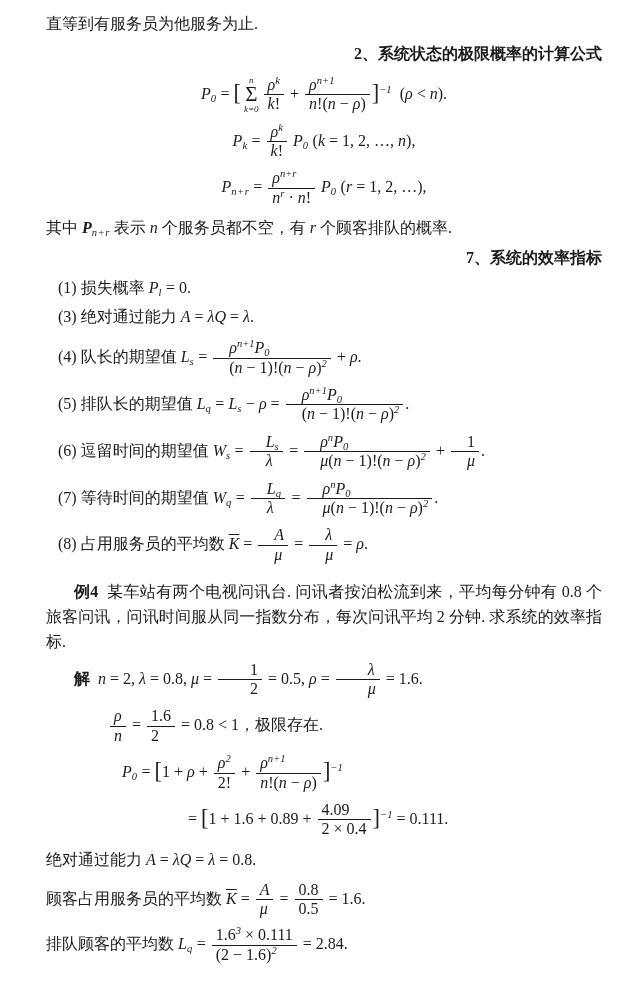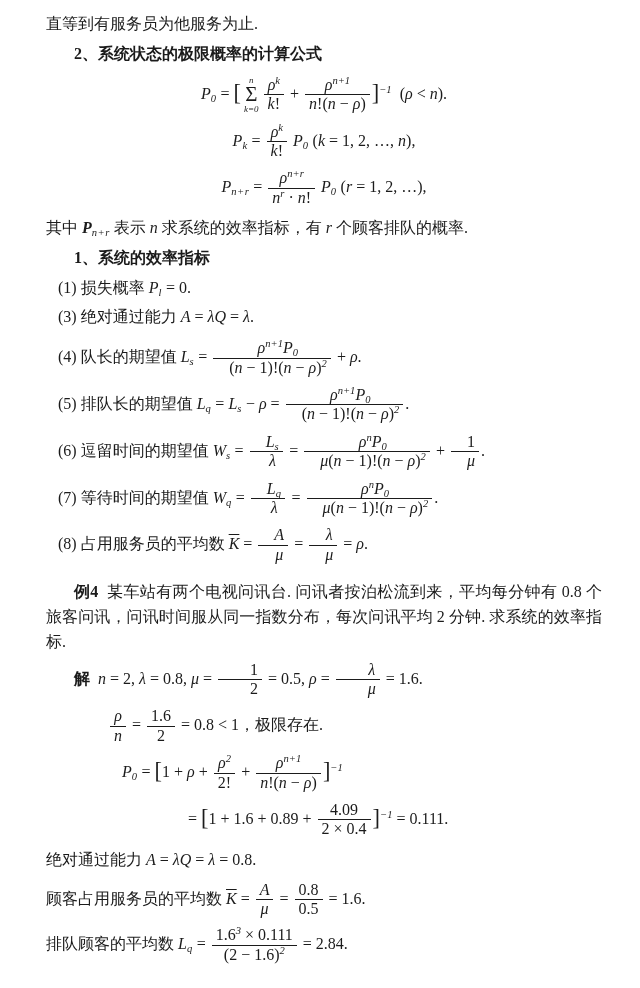--- a/index.html
+++ b/index.html
@@ -6,55 +6,55 @@
   body{
     width:640px;height:988px;overflow:hidden;
     background:#ffffff;color:#1b1b1b;
     font-family:"Liberation Serif","DejaVu Serif",serif;
     font-size:16px;
   }
   .page{box-sizing:border-box;width:640px;height:988px;padding:10px 38px 16px 46px;}
   .line{white-space:pre-wrap;line-height:1.55;}
   .para{margin:2px 0;}
   .para-math{margin:8px 0;line-height:1.2;}
-  .heading{font-weight:bold;text-indent:28px;margin:5px 0 3px;}
+  .heading{font-weight:bold;text-indent:28px;margin:5px 0 3px;text-align:right;}
   .item{text-indent:12px;margin:5px 0;}
   .item-math{margin:9px 0;line-height:1.2;}
   .math{text-align:center;margin:9px 0;line-height:1.2;}
   .left-a{text-align:left;margin-left:62px;}
   .left-b{text-align:left;margin-left:76px;}
   .left-c{text-align:left;margin-left:142px;}
   .example{margin-top:16px;text-indent:28px;text-align:justify;}
   .sol{margin:6px 0 8px;text-indent:28px;line-height:1.2;}
   .s-b,.s-bi{font-weight:bold;}
   .s-i,.s-bi{font-style:italic;}
   .s-ov{font-style:italic;text-decoration:overline;}
   sup,sub{font-size:66%;font-style:italic;line-height:0;}
   sub{vertical-align:-0.3em;letter-spacing:0.5px;}
   sup{vertical-align:0.55em;}
-  .frac{display:inline-block;text-align:center;vertical-align:middle;line-height:1.15;margin:0 2px;}
+  .frac{display:inline-block;text-align:left;vertical-align:middle;line-height:1.15;margin:0 2px;}
   .frac .num{display:block;padding:0 4px;}
   .frac .den{display:block;border-top:1.3px solid #1b1b1b;padding:0 4px;}
   .sum{display:inline-flex;flex-direction:column;align-items:center;vertical-align:middle;line-height:1;margin:0 3px;}
   .sum-up,.sum-lo{font-size:9px;font-style:italic;}
   .sum-sigma{font-size:21px;line-height:0.95;}
   .s-big{display:inline-block;font-size:140%;vertical-align:-0.08em;line-height:0.9;}
 </style>
 </head>
 <body>
 
 <div class="page">
   <div id="content">
       <div class="line para"><span class="s-txt">直等到有服务员为他服务为止.</span></div>
       <div class="line heading"><span class="s-b">2、系统状态的极限概率的计算公式</span></div>
       <div class="line math"><span class="s-i">P</span><sub>0</sub><span class="s-txt"> = </span><span class="s-big">[</span><span class="sum"><span class="sum-up">n</span><span class="sum-sigma">Σ</span><span class="sum-lo">k=0</span></span><span class="frac"><span class="num"><span class="s-i">ρ</span><sup>k</sup></span><span class="den"><span class="s-i">k</span><span class="s-txt">!</span></span></span><span class="s-txt"> + </span><span class="frac"><span class="num"><span class="s-i">ρ</span><sup>n+1</sup></span><span class="den"><span class="s-i">n</span><span class="s-txt">!(</span><span class="s-i">n</span><span class="s-txt"> − </span><span class="s-i">ρ</span><span class="s-txt">)</span></span></span><span class="s-big">]</span><sup>−1</sup><span class="s-txt">  (</span><span class="s-i">ρ</span><span class="s-txt"> &lt; </span><span class="s-i">n</span><span class="s-txt">).</span></div>
       <div class="line math"><span class="s-i">P</span><sub>k</sub><span class="s-txt"> = </span><span class="frac"><span class="num"><span class="s-i">ρ</span><sup>k</sup></span><span class="den"><span class="s-i">k</span><span class="s-txt">!</span></span></span><span class="s-txt"> </span><span class="s-i">P</span><sub>0</sub><span class="s-txt"> (</span><span class="s-i">k</span><span class="s-txt"> = 1, 2, …, </span><span class="s-i">n</span><span class="s-txt">),</span></div>
       <div class="line math"><span class="s-i">P</span><sub>n+r</sub><span class="s-txt"> = </span><span class="frac"><span class="num"><span class="s-i">ρ</span><sup>n+r</sup></span><span class="den"><span class="s-i">n</span><sup>r</sup><span class="s-txt"> · </span><span class="s-i">n</span><span class="s-txt">!</span></span></span><span class="s-txt"> </span><span class="s-i">P</span><sub>0</sub><span class="s-txt"> (</span><span class="s-i">r</span><span class="s-txt"> = 1, 2, …),</span></div>
-      <div class="line para"><span class="s-txt">其中 </span><span class="s-bi">P</span><sub>n+r</sub><span class="s-txt"> 表示 </span><span class="s-i">n</span><span class="s-txt"> 求系统的效率指标，有 </span><span class="s-i">r</span><span class="s-txt"> 个顾客排队的概率.</span></div>
-      <div class="line heading"><span class="s-b">1、系统的效率指标</span></div>
+      <div class="line para"><span class="s-txt">其中 </span><span class="s-bi">P</span><sub>n+r</sub><span class="s-txt"> 表示 </span><span class="s-i">n</span><span class="s-txt"> 个服务员都不空，有 </span><span class="s-i">r</span><span class="s-txt"> 个顾客排队的概率.</span></div>
+      <div class="line heading"><span class="s-b">7、系统的效率指标</span></div>
       <div class="line item"><span class="s-txt">(1) 损失概率 </span><span class="s-i">P</span><sub>l</sub><span class="s-txt"> = 0.</span></div>
       <div class="line item"><span class="s-txt">(3) 绝对通过能力 </span><span class="s-i">A</span><span class="s-txt"> = </span><span class="s-i">λQ</span><span class="s-txt"> = </span><span class="s-i">λ</span><span class="s-txt">.</span></div>
       <div class="line item item-math"><span class="s-txt">(4) 队长的期望值 </span><span class="s-i">L</span><sub>s</sub><span class="s-txt"> = </span><span class="frac"><span class="num"><span class="s-i">ρ</span><sup>n+1</sup><span class="s-i">P</span><sub>0</sub></span><span class="den"><span class="s-txt">(</span><span class="s-i">n</span><span class="s-txt"> − 1)!(</span><span class="s-i">n</span><span class="s-txt"> − </span><span class="s-i">ρ</span><span class="s-txt">)</span><sup>2</sup></span></span><span class="s-txt"> + </span><span class="s-i">ρ</span><span class="s-txt">.</span></div>
       <div class="line item item-math"><span class="s-txt">(5) 排队长的期望值 </span><span class="s-i">L</span><sub>q</sub><span class="s-txt"> = </span><span class="s-i">L</span><sub>s</sub><span class="s-txt"> − </span><span class="s-i">ρ</span><span class="s-txt"> = </span><span class="frac"><span class="num"><span class="s-i">ρ</span><sup>n+1</sup><span class="s-i">P</span><sub>0</sub></span><span class="den"><span class="s-txt">(</span><span class="s-i">n</span><span class="s-txt"> − 1)!(</span><span class="s-i">n</span><span class="s-txt"> − </span><span class="s-i">ρ</span><span class="s-txt">)</span><sup>2</sup></span></span><span class="s-txt">.</span></div>
       <div class="line item item-math"><span class="s-txt">(6) 逗留时间的期望值 </span><span class="s-i">W</span><sub>s</sub><span class="s-txt"> = </span><span class="frac"><span class="num"><span class="s-i">L</span><sub>s</sub></span><span class="den"><span class="s-i">λ</span></span></span><span class="s-txt"> = </span><span class="frac"><span class="num"><span class="s-i">ρ</span><sup>n</sup><span class="s-i">P</span><sub>0</sub></span><span class="den"><span class="s-i">μ</span><span class="s-txt">(</span><span class="s-i">n</span><span class="s-txt"> − 1)!(</span><span class="s-i">n</span><span class="s-txt"> − </span><span class="s-i">ρ</span><span class="s-txt">)</span><sup>2</sup></span></span><span class="s-txt"> + </span><span class="frac"><span class="num"><span class="s-txt">1</span></span><span class="den"><span class="s-i">μ</span></span></span><span class="s-txt">.</span></div>
       <div class="line item item-math"><span class="s-txt">(7) 等待时间的期望值 </span><span class="s-i">W</span><sub>q</sub><span class="s-txt"> = </span><span class="frac"><span class="num"><span class="s-i">L</span><sub>q</sub></span><span class="den"><span class="s-i">λ</span></span></span><span class="s-txt"> = </span><span class="frac"><span class="num"><span class="s-i">ρ</span><sup>n</sup><span class="s-i">P</span><sub>0</sub></span><span class="den"><span class="s-i">μ</span><span class="s-txt">(</span><span class="s-i">n</span><span class="s-txt"> − 1)!(</span><span class="s-i">n</span><span class="s-txt"> − </span><span class="s-i">ρ</span><span class="s-txt">)</span><sup>2</sup></span></span><span class="s-txt">.</span></div>
       <div class="line item item-math"><span class="s-txt">(8) 占用服务员的平均数 </span><span class="s-ov">K</span><span class="s-txt"> = </span><span class="frac"><span class="num"><span class="s-i">A</span></span><span class="den"><span class="s-i">μ</span></span></span><span class="s-txt"> = </span><span class="frac"><span class="num"><span class="s-i">λ</span></span><span class="den"><span class="s-i">μ</span></span></span><span class="s-txt"> = </span><span class="s-i">ρ</span><span class="s-txt">.</span></div>
       <div class="line para example"><span class="s-b">例4</span><span class="s-txt">  某车站有两个电视问讯台. 问讯者按泊松流到来，平均每分钟有 0.8 个旅客问讯，问讯时间服从同一指数分布，每次问讯平均 2 分钟. 求系统的效率指标.</span></div>
       <div class="line para sol"><span class="s-b">解</span><span class="s-txt">  </span><span class="s-i">n</span><span class="s-txt"> = 2, </span><span class="s-i">λ</span><span class="s-txt"> = 0.8, </span><span class="s-i">μ</span><span class="s-txt"> = </span><span class="frac"><span class="num"><span class="s-txt">1</span></span><span class="den"><span class="s-txt">2</span></span></span><span class="s-txt"> = 0.5, </span><span class="s-i">ρ</span><span class="s-txt"> = </span><span class="frac"><span class="num"><span class="s-i">λ</span></span><span class="den"><span class="s-i">μ</span></span></span><span class="s-txt"> = 1.6.</span></div>
       <div class="line math left-a"><span class="frac"><span class="num"><span class="s-i">ρ</span></span><span class="den"><span class="s-i">n</span></span></span><span class="s-txt"> = </span><span class="frac"><span class="num"><span class="s-txt">1.6</span></span><span class="den"><span class="s-txt">2</span></span></span><span class="s-txt"> = 0.8 &lt; 1，极限存在.</span></div>

